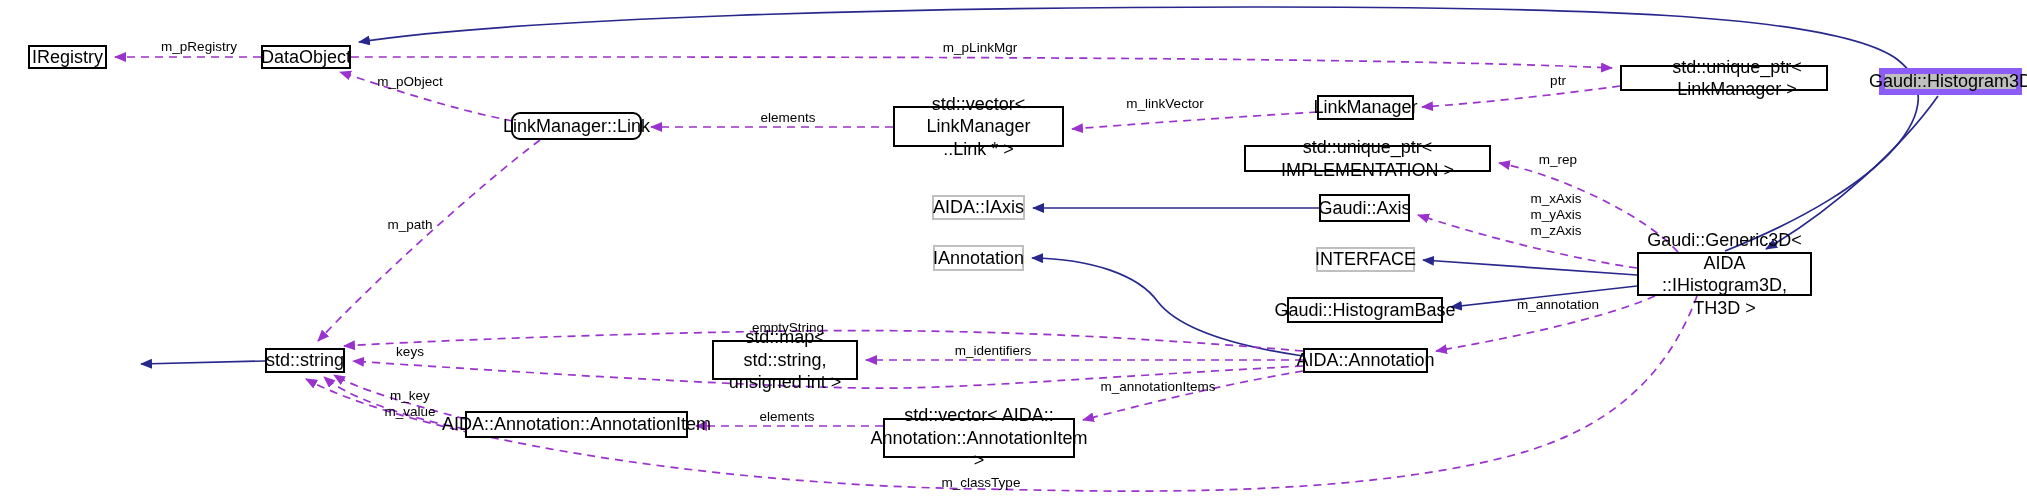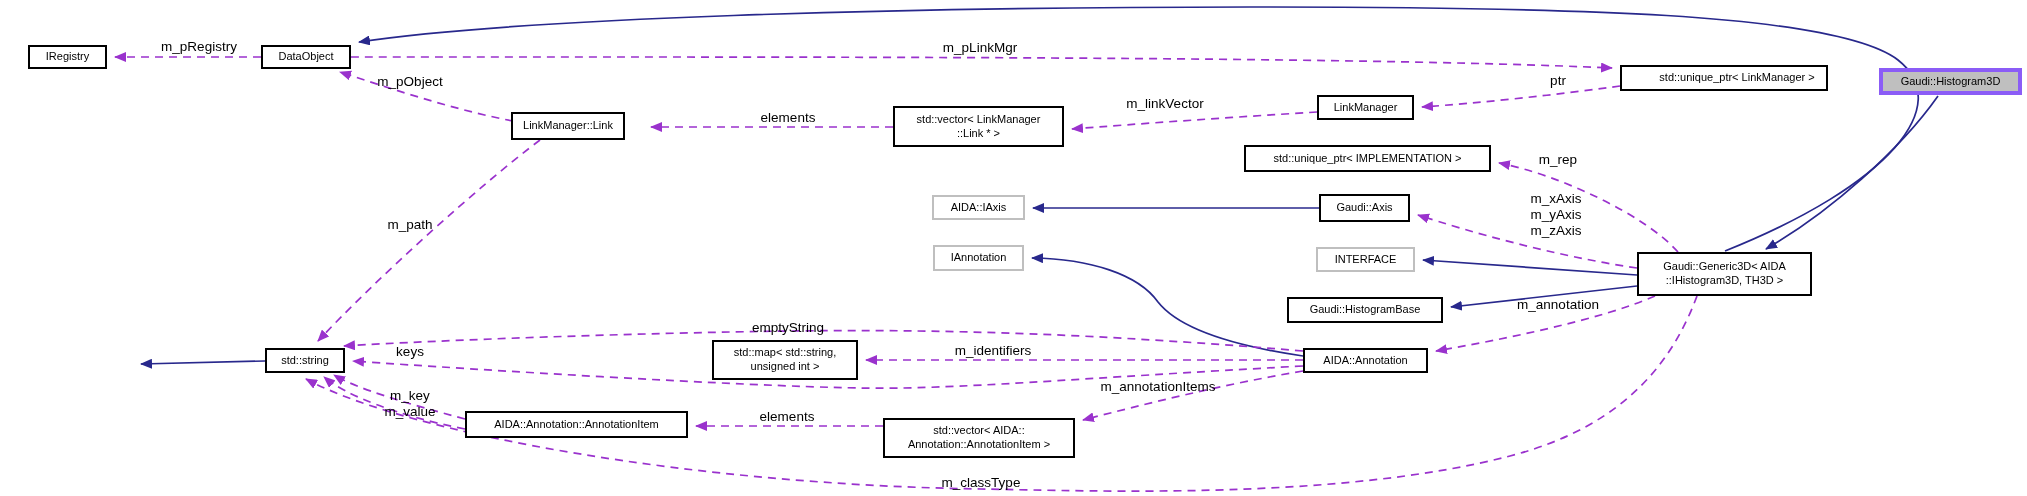--- a/index.html
+++ b/index.html
@@ -16,25 +16,25 @@
     font-family:"Liberation Sans", sans-serif;overflow:hidden;
   }
   #edges{position:absolute;left:0;top:0;width:2027px;height:496px;}
   .edge-solid{stroke:var(--solid-edge);stroke-width:1.7;fill:none;}
   .edge-dashed{stroke:var(--dashed-edge);stroke-width:1.7;fill:none;stroke-dasharray:8 6;}
   .arrow-solid{fill:var(--solid-edge);}
   .arrow-dashed{fill:var(--dashed-edge);}
   .node{
     position:absolute;display:flex;align-items:center;justify-content:center;
     text-align:center;background:#fff;border:2px solid var(--node-border);
-    font-size:11px;line-height:1.25;color:#000;white-space:pre-line;
+    font-size:18px;line-height:1.25;color:#000;white-space:pre-line;
     box-sizing:border-box;padding:1px 4px;cursor:pointer;
   }
   .node.external{border:2px solid var(--external-border);}
-  .node.highlight{background:var(--highlight-fill);border:4px solid #8b5cf6;}
+  .node.highlight{background:var(--highlight-fill);border:6px solid #8b5cf6;}
   .elabel{
     position:absolute;transform:translate(-50%,-50%);
     font-size:13.5px;color:#000000;white-space:nowrap;text-align:center;line-height:1.2;
   }
   .elabel span{display:block;}
 </style>
 </head>
 <body>
 
 <div id="canvas">
@@ -72,21 +72,21 @@
     <path class="edge-dashed" marker-end="url(#arrD)" d="M 1303 351 C 1100 334 950 329 790 331 C 640 333 440 340 344 346"></path>
     <path class="edge-dashed" marker-end="url(#arrD)" d="M 1303 371 C 1225 384 1145 404 1083 420"></path>
     <path class="edge-dashed" marker-end="url(#arrD)" d="M 883 426 L 696 426"></path>
     <path class="edge-dashed" marker-end="url(#arrD)" d="M 465 419 C 408 404 355 388 334 375"></path>
     <path class="edge-dashed" marker-end="url(#arrD)" d="M 465 429 C 398 416 345 395 324 377"></path>
     <path class="edge-dashed" marker-end="url(#arrD)" d="M 1697 296 C 1675 355 1630 425 1510 456 C 1340 500 1100 491 981 489 C 700 485 410 435 306 379"></path>
   </svg>
 
   <div class="node" style="left:28px;top:45px;width:79px;height:24px;">IRegistry</div>
   <div class="node" style="left:261px;top:45px;width:90px;height:24px;">DataObject</div>
-  <div class="node" style="left:511px;top:112px;width:114px;height:28px;">LinkManager::Link</div>
+  <div class="node" style="left:511px;top:112px;width:131px;height:28px;border-radius:9px;">LinkManager::Link</div>
   <div class="node" style="left:893px;top:106px;width:171px;height:41px;">std::vector&lt; LinkManager
 ::Link * &gt;</div>
   <div class="node" style="left:1317px;top:95px;width:97px;height:25px;">LinkManager</div>
   <div class="node" style="left:1620px;top:65px;width:208px;height:26px;padding-left:30px;">std::unique_ptr&lt; LinkManager &gt;</div>
   <div class="node highlight" style="left:1879px;top:68px;width:143px;height:27px;">Gaudi::Histogram3D</div>
   <div class="node" style="left:1244px;top:145px;width:247px;height:27px;">std::unique_ptr&lt; IMPLEMENTATION &gt;</div>
   <div class="node external" style="left:932px;top:195px;width:93px;height:25px;">AIDA::IAxis</div>
   <div class="node" style="left:1319px;top:194px;width:91px;height:28px;">Gaudi::Axis</div>
   <div class="node external" style="left:933px;top:245px;width:91px;height:26px;">IAnnotation</div>
   <div class="node external" style="left:1316px;top:247px;width:99px;height:25px;">INTERFACE</div>

